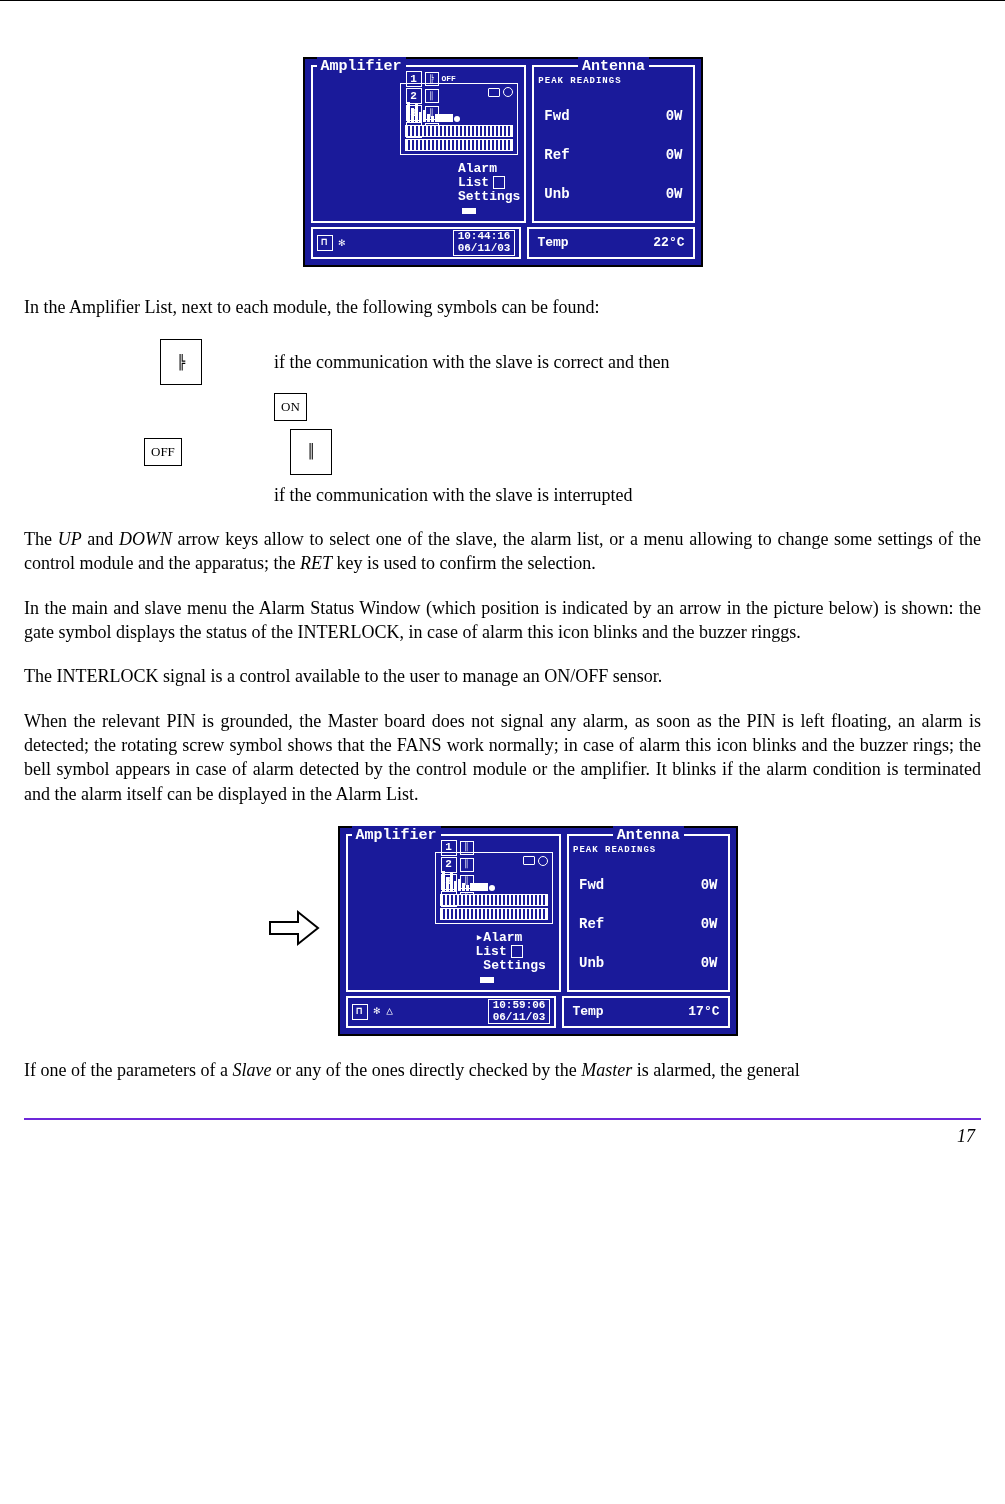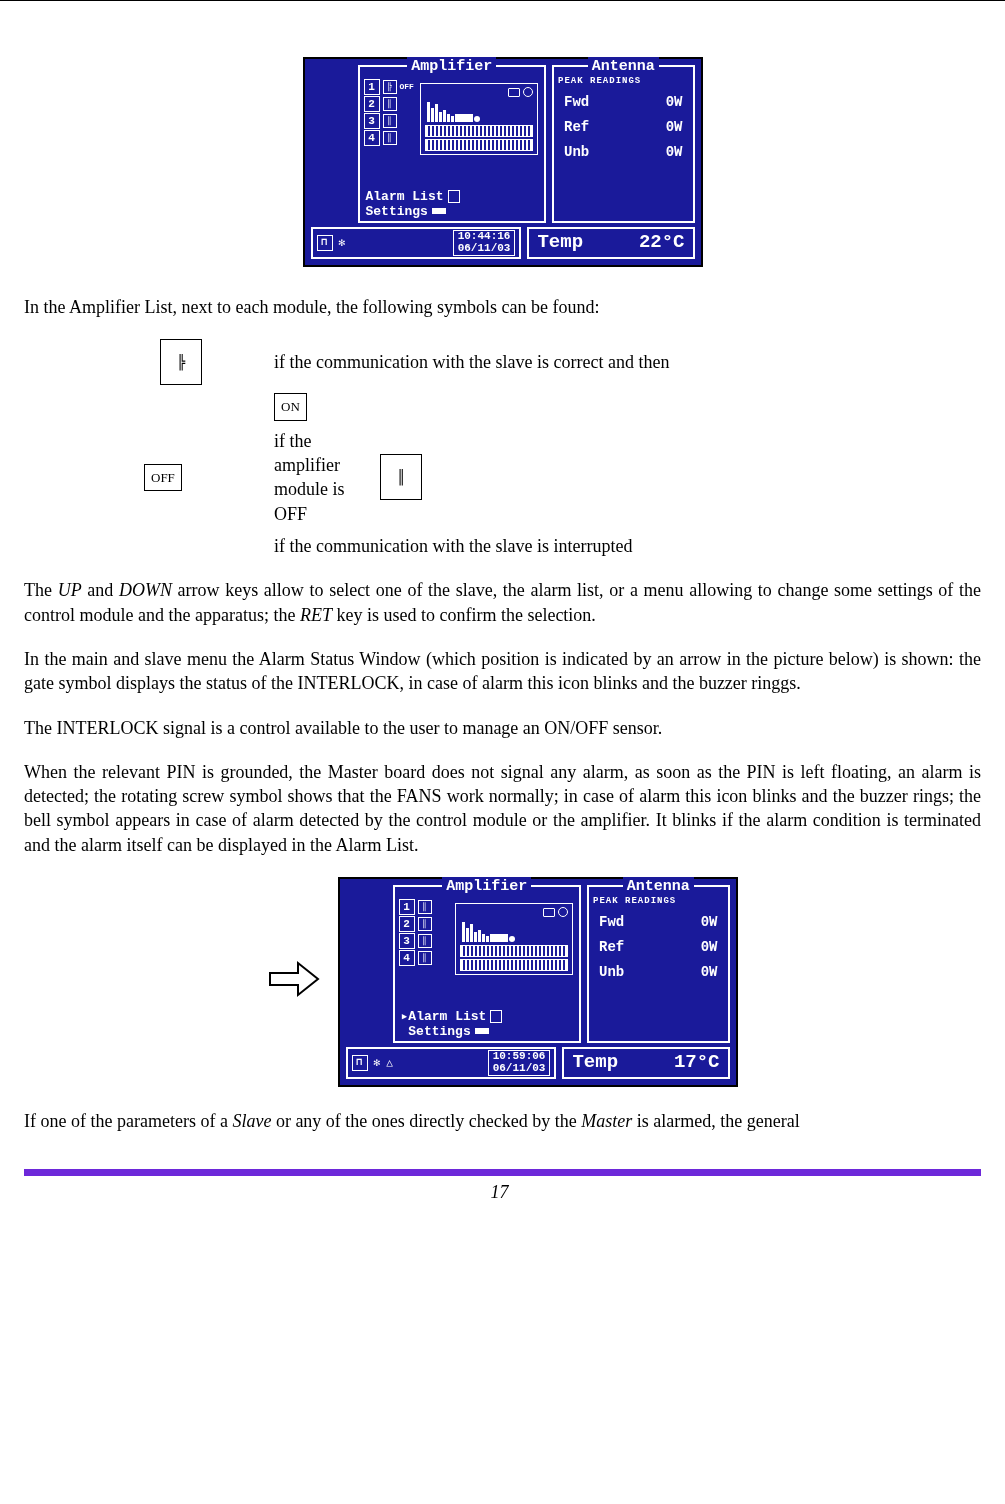--- a/index.html
+++ b/index.html
@@ -41,22 +41,21 @@
     flex: 1;
   }
   .screen .panel {
     border: 2px solid #fff;
     position: relative;
     padding: 2px 4px;
   }
   .screen .left-panel {
     flex: 1.15;
     display: flex;
-    flex-direction: column;
-    margin-left: 47px;
+    flex-direction: row;
   }
   .screen .right-panel {
     flex: 0.85;
     display: flex;
     flex-direction: column;
   }
   .panel-title {
     text-align: center;
     font-size: 15px;
     margin: -12px auto 0 auto;
@@ -172,21 +171,21 @@
     font-size: 9px;
     text-align: left;
     margin-top: -2px;
     letter-spacing: 1px;
   }
   .read-row {
     display: flex;
     justify-content: space-between;
     font-size: 14px;
     padding: 0 6px;
-    margin-top: 6px;
+    margin-top: 20px;
   }
   .row-bottom {
     display: flex;
     gap: 6px;
     height: 32px;
   }
   .status-box {
     border: 2px solid #fff;
     display: flex;
     align-items: center;
@@ -194,21 +193,21 @@
     gap: 6px;
     font-size: 11px;
   }
   .status-box.left {
     flex: 1.15;
   }
   .status-box.right {
     flex: 0.85;
     justify-content: space-between;
     padding: 0 8px;
-    font-size: 19px;
+    font-size: 13px;
   }
   .mini-icon {
     border: 1px solid #fff;
     width: 14px;
     height: 14px;
     display: flex;
     align-items: center;
     justify-content: center;
     font-size: 10px;
   }
@@ -263,26 +262,26 @@
     margin: 14px 0 22px 0;
   }
   .arrow-icon svg {
     width: 52px;
     height: 40px;
     stroke: #000;
     fill: none;
     stroke-width: 2;
   }
   .pagenum {
-    text-align: center;
+    text-align: right;
     font-style: italic;
     font-size: 18px;
     margin-top: 36px;
     padding-right: 6px;
-    border-top: 7px solid #6d28d9;
+    border-top: 2px solid #6d28d9;
     padding-top: 4px;
   }
   em { font-style: italic; }
 </style>
 </head>
 <body>
 
 <div class="screen-wrap">
   <div class="screen">
     <div class="row-top">
@@ -371,21 +370,20 @@
   <div class="sym-col">
       <div class="sym-cell">╠</div>
     </div>
   <div class="span-rest">if the communication with the slave is correct and then</div>
 
   <div></div>
   <div><span class="onoff-cell">ON</span></div>
 
   <div></div>
   <div><span class="onoff-cell">OFF</span></div>
-  <div>if the amplifier module is OFF</div>
 
   <div class="sym-col">
       <div class="sym-cell">║</div>
     </div>
   <div class="span-rest">if the communication with the slave is interrupted</div>
 </div>
 
 <p class="para">
   <span>The </span><em>UP</em><span> and </span><em>DOWN</em><span> arrow keys allow to select one of the slave, the alarm list, or a menu allowing to change some settings of the control module and the apparatus; the </span><em>RET</em><span> key is used to confirm the selection.</span>
 </p>

